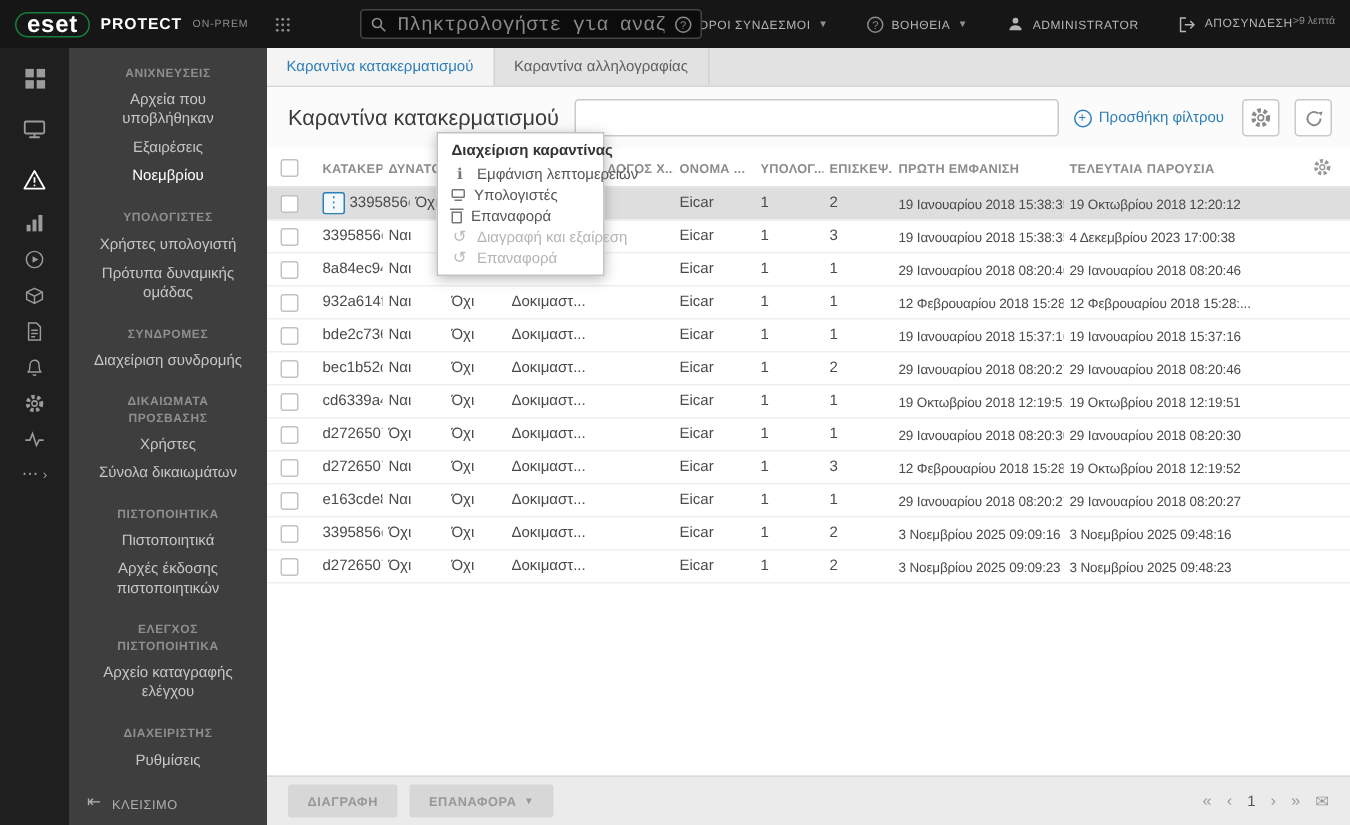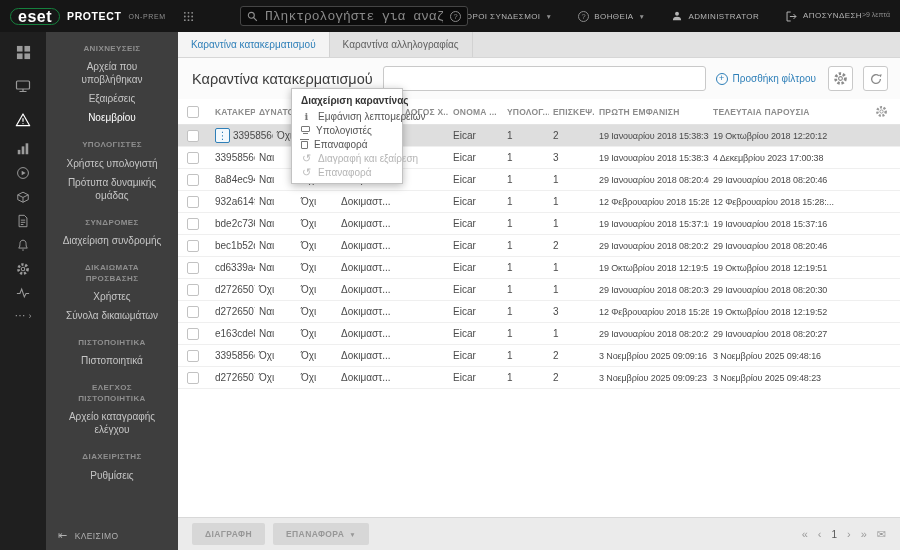--- a/index.html
+++ b/index.html
@@ -264,20 +264,21 @@
             <div class="nav-item">Διαχείριση συνδρομής</div>
           </div>
           <div class="nav-section">
             <div class="nav-head">ΔΙΚΑΙΩΜΑΤΑ ΠΡΟΣΒΑΣΗΣ</div>
             <div class="nav-item">Χρήστες</div>
             <div class="nav-item">Σύνολα δικαιωμάτων</div>
           </div>
           <div class="nav-section">
             <div class="nav-head">ΠΙΣΤΟΠΟΙΗΤΙΚΑ</div>
             <div class="nav-item">Πιστοποιητικά</div>
+            <div class="nav-item">Αρχές έκδοσης πιστοποιητικών</div>
           </div>
           <div class="nav-section">
             <div class="nav-head">ΕΛΕΓΧΟΣ ΠΙΣΤΟΠΟΙΗΤΙΚΑ</div>
             <div class="nav-item">Αρχείο καταγραφής ελέγχου</div>
           </div>
           <div class="nav-section">
             <div class="nav-head">ΔΙΑΧΕΙΡΙΣΤΗΣ</div>
             <div class="nav-item">Ρυθμίσεις</div>
           </div>
         </div>

